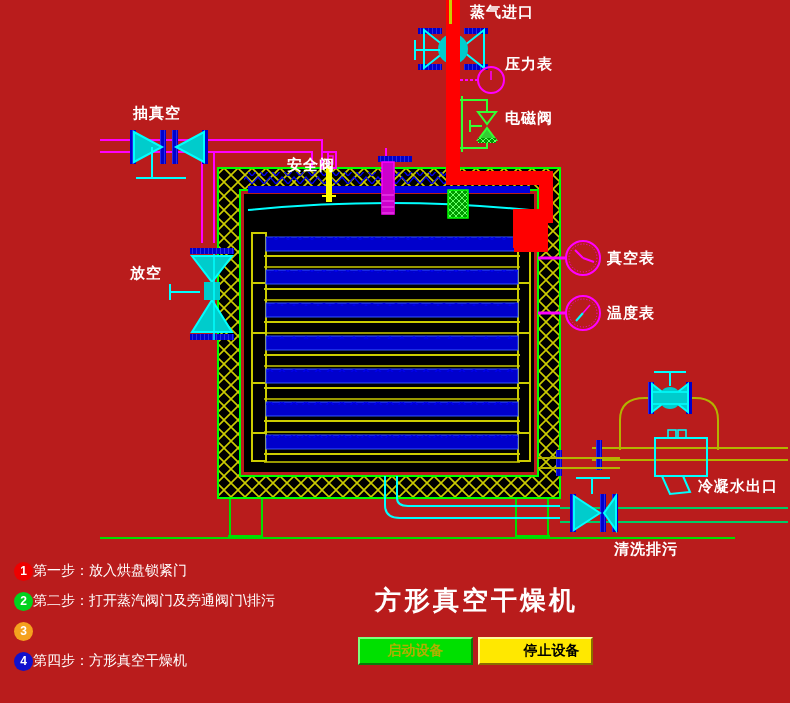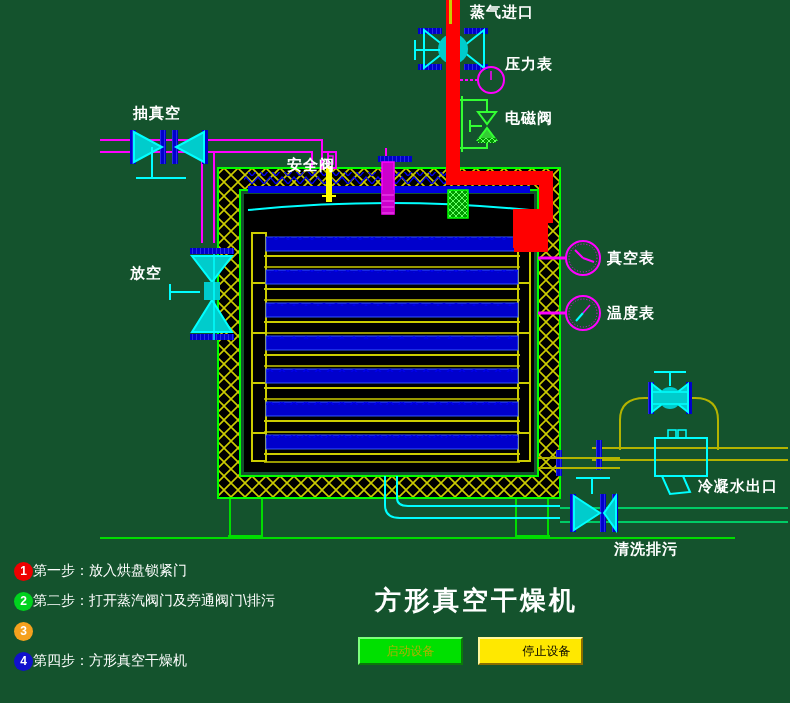--- a/index.html
+++ b/index.html
@@ -1,37 +1,37 @@
 <!DOCTYPE html>
 <html><head>
 <meta charset="utf-8">
 <style>
   html,body{margin:0;padding:0;background:#000;}
   body{width:790px;height:703px;overflow:hidden;
        font-family:"Liberation Sans","DejaVu Sans",sans-serif;}
-  #stage{position:relative;width:790px;height:703px;background:#14532d;}
+  #stage{position:relative;width:790px;height:703px;background:#b91c1c;}
   #stage svg{position:absolute;left:0;top:0;}
 
   .lbl{position:absolute;color:#fff;font-size:15px;font-weight:bold;
        letter-spacing:1px;white-space:nowrap;line-height:1;}
 
   
   #steps{position:absolute;left:14px;top:556px;width:330px;}
   .step-row{display:flex;align-items:center;height:30px;}
   .badge{width:19px;height:19px;border-radius:50%;color:#fff;
          font-size:12px;font-weight:bold;display:flex;align-items:center;
          justify-content:center;flex:0 0 auto;}
   .step-txt{color:#fff;font-size:14px;white-space:nowrap;}
 
   #title{position:absolute;left:375px;top:583px;color:#fff;
          font-size:26px;font-weight:bold;letter-spacing:3px;}
 
-  .btn{position:absolute;width:105px;height:28px;display:flex;
-       align-items:center;justify-content:center;font-size:12px;
-       font-weight:normal;cursor:pointer;box-sizing:border-box;}
+  .btn{position:absolute;width:115px;height:28px;display:flex;
+       align-items:center;justify-content:center;font-size:14px;
+       font-weight:bold;cursor:pointer;box-sizing:border-box;}
   #btn-start{left:358px;top:637px;background:#00e000;color:#b0b000;
       border-top:2px solid #7cff7c;border-left:2px solid #7cff7c;
       border-right:2px solid #0a7a0a;border-bottom:2px solid #0a7a0a;}
   #btn-stop{left:478px;top:637px;background:#ffe800;color:#000000;
       border-top:2px solid #fff79a;border-left:2px solid #fff79a;
       border-right:2px solid #8a6d00;border-bottom:2px solid #8a6d00;padding-left:32px;}
 </style>
 </head>
 <body>
 

